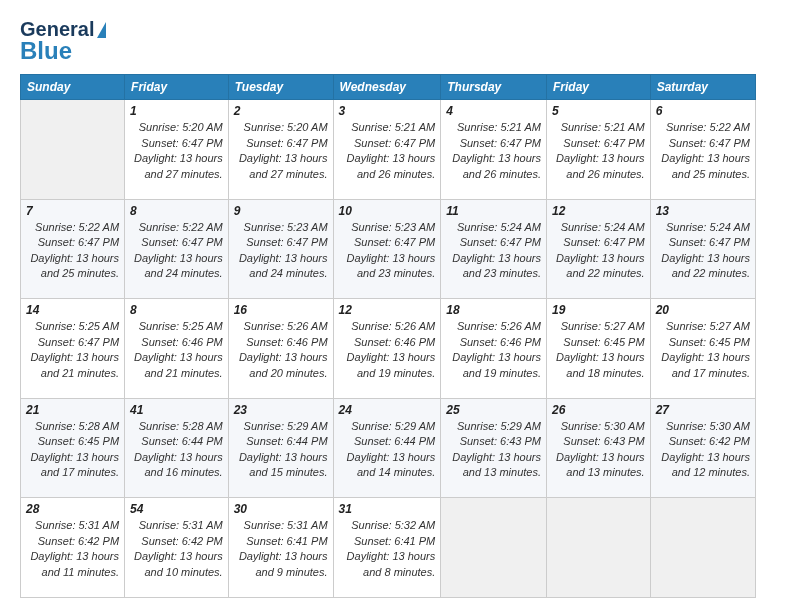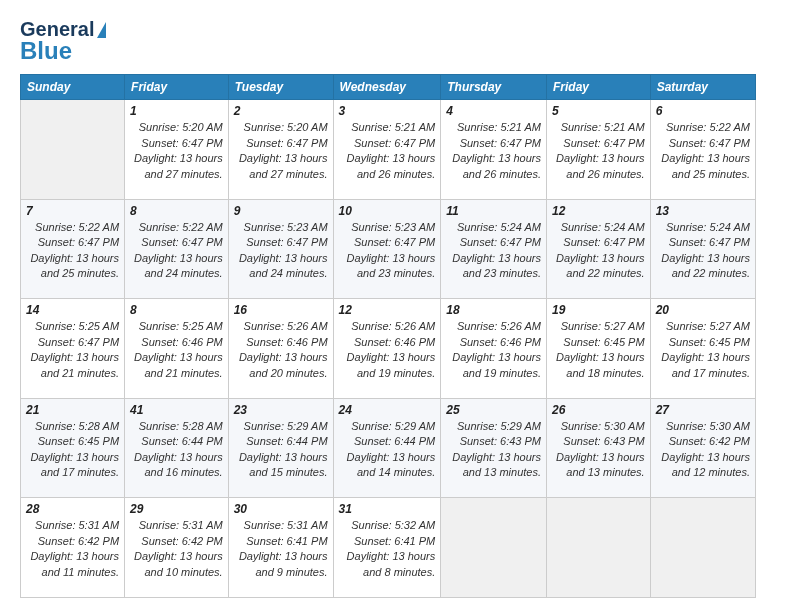--- a/index.html
+++ b/index.html
@@ -323,21 +323,21 @@
         </tr>
         <tr>
           <td>
             <span class="day-num">28</span>
             <div class="day-info" style="white-space: pre-line;">Sunrise: 5:31 AM
 Sunset: 6:42 PM
 Daylight: 13 hours
 and 11 minutes.</div>
           </td>
           <td>
-            <span class="day-num">29</span>
+            <span class="day-num">54</span>
             <div class="day-info" style="white-space: pre-line;">Sunrise: 5:31 AM
 Sunset: 6:42 PM
 Daylight: 13 hours
 and 10 minutes.</div>
           </td>
           <td>
             <span class="day-num">30</span>
             <div class="day-info" style="white-space: pre-line;">Sunrise: 5:31 AM
 Sunset: 6:41 PM
 Daylight: 13 hours

